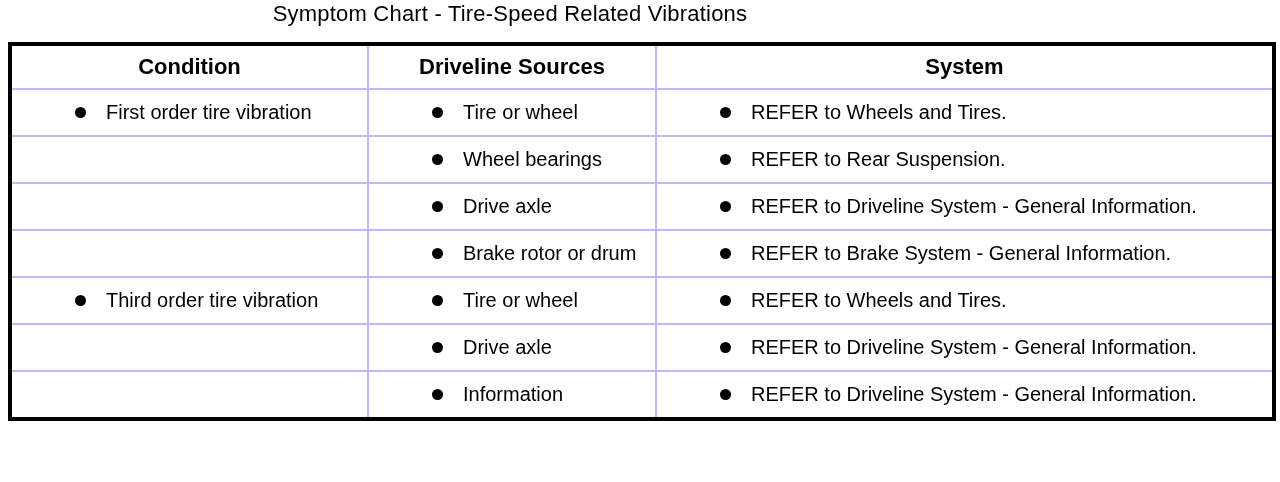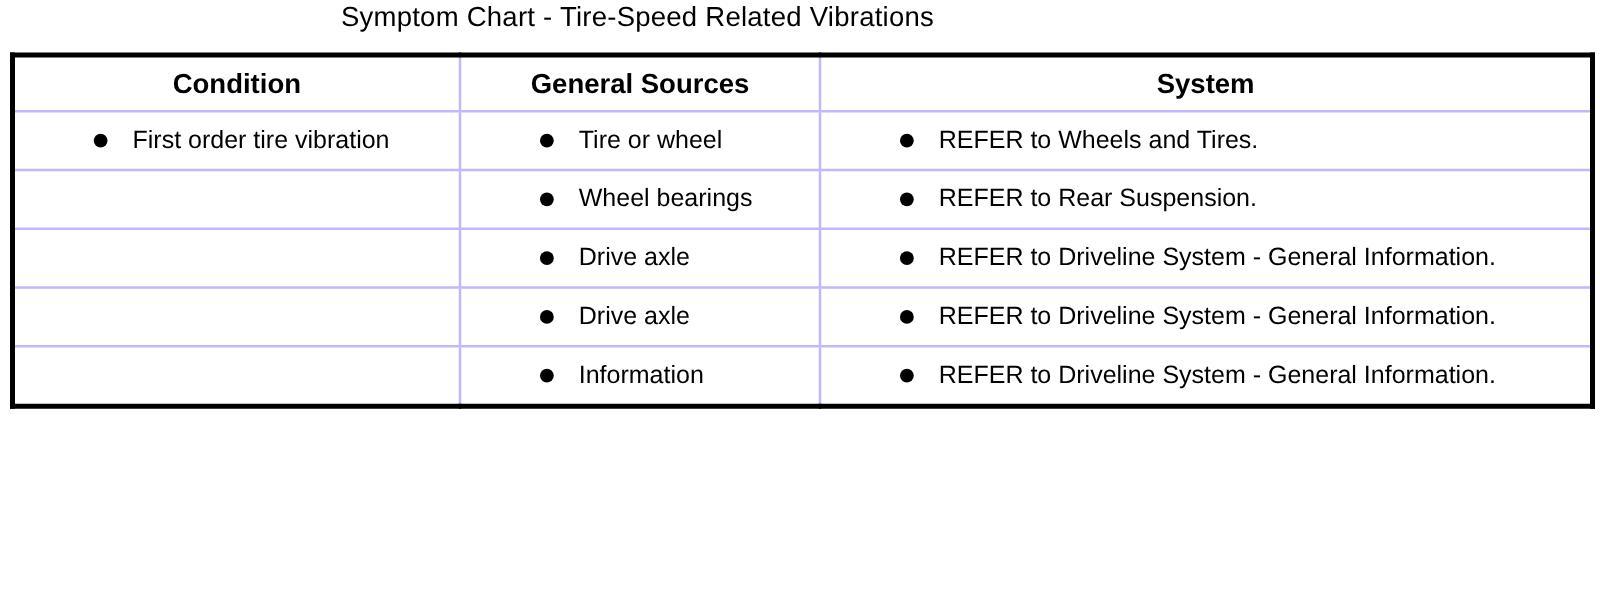--- a/index.html
+++ b/index.html
@@ -79,21 +79,21 @@
 
   <table class="symptom-table">
     <colgroup>
       <col class="col-condition">
       <col class="col-source">
       <col class="col-action">
     </colgroup>
     <thead>
       <tr>
         <th>Condition</th>
-        <th>General Sources</th>
+        <th>Driveline Sources</th>
         <th>System</th>
       </tr>
     </thead>
     <tbody>
         <tr>
           <td>
             <div class="cell">
               <span class="bullet"></span>
               <span>First order tire vibration</span>
             </div>
@@ -139,20 +139,55 @@
               <span class="bullet"></span>
               <span>REFER to Driveline System - General Information.</span>
             </div>
           </td>
         </tr>
         <tr>
           <td></td>
           <td>
             <div class="cell">
               <span class="bullet"></span>
+              <span>Brake rotor or drum</span>
+            </div>
+          </td>
+          <td>
+            <div class="cell">
+              <span class="bullet"></span>
+              <span>REFER to Brake System - General Information.</span>
+            </div>
+          </td>
+        </tr>
+        <tr>
+          <td>
+            <div class="cell">
+              <span class="bullet"></span>
+              <span>Third order tire vibration</span>
+            </div>
+          </td>
+          <td>
+            <div class="cell">
+              <span class="bullet"></span>
+              <span>Tire or wheel</span>
+            </div>
+          </td>
+          <td>
+            <div class="cell">
+              <span class="bullet"></span>
+              <span>REFER to Wheels and Tires.</span>
+            </div>
+          </td>
+        </tr>
+        <tr>
+          <td></td>
+          <td>
+            <div class="cell">
+              <span class="bullet"></span>
               <span>Drive axle</span>
             </div>
           </td>
           <td>
             <div class="cell">
               <span class="bullet"></span>
               <span>REFER to Driveline System - General Information.</span>
             </div>
           </td>
         </tr>

